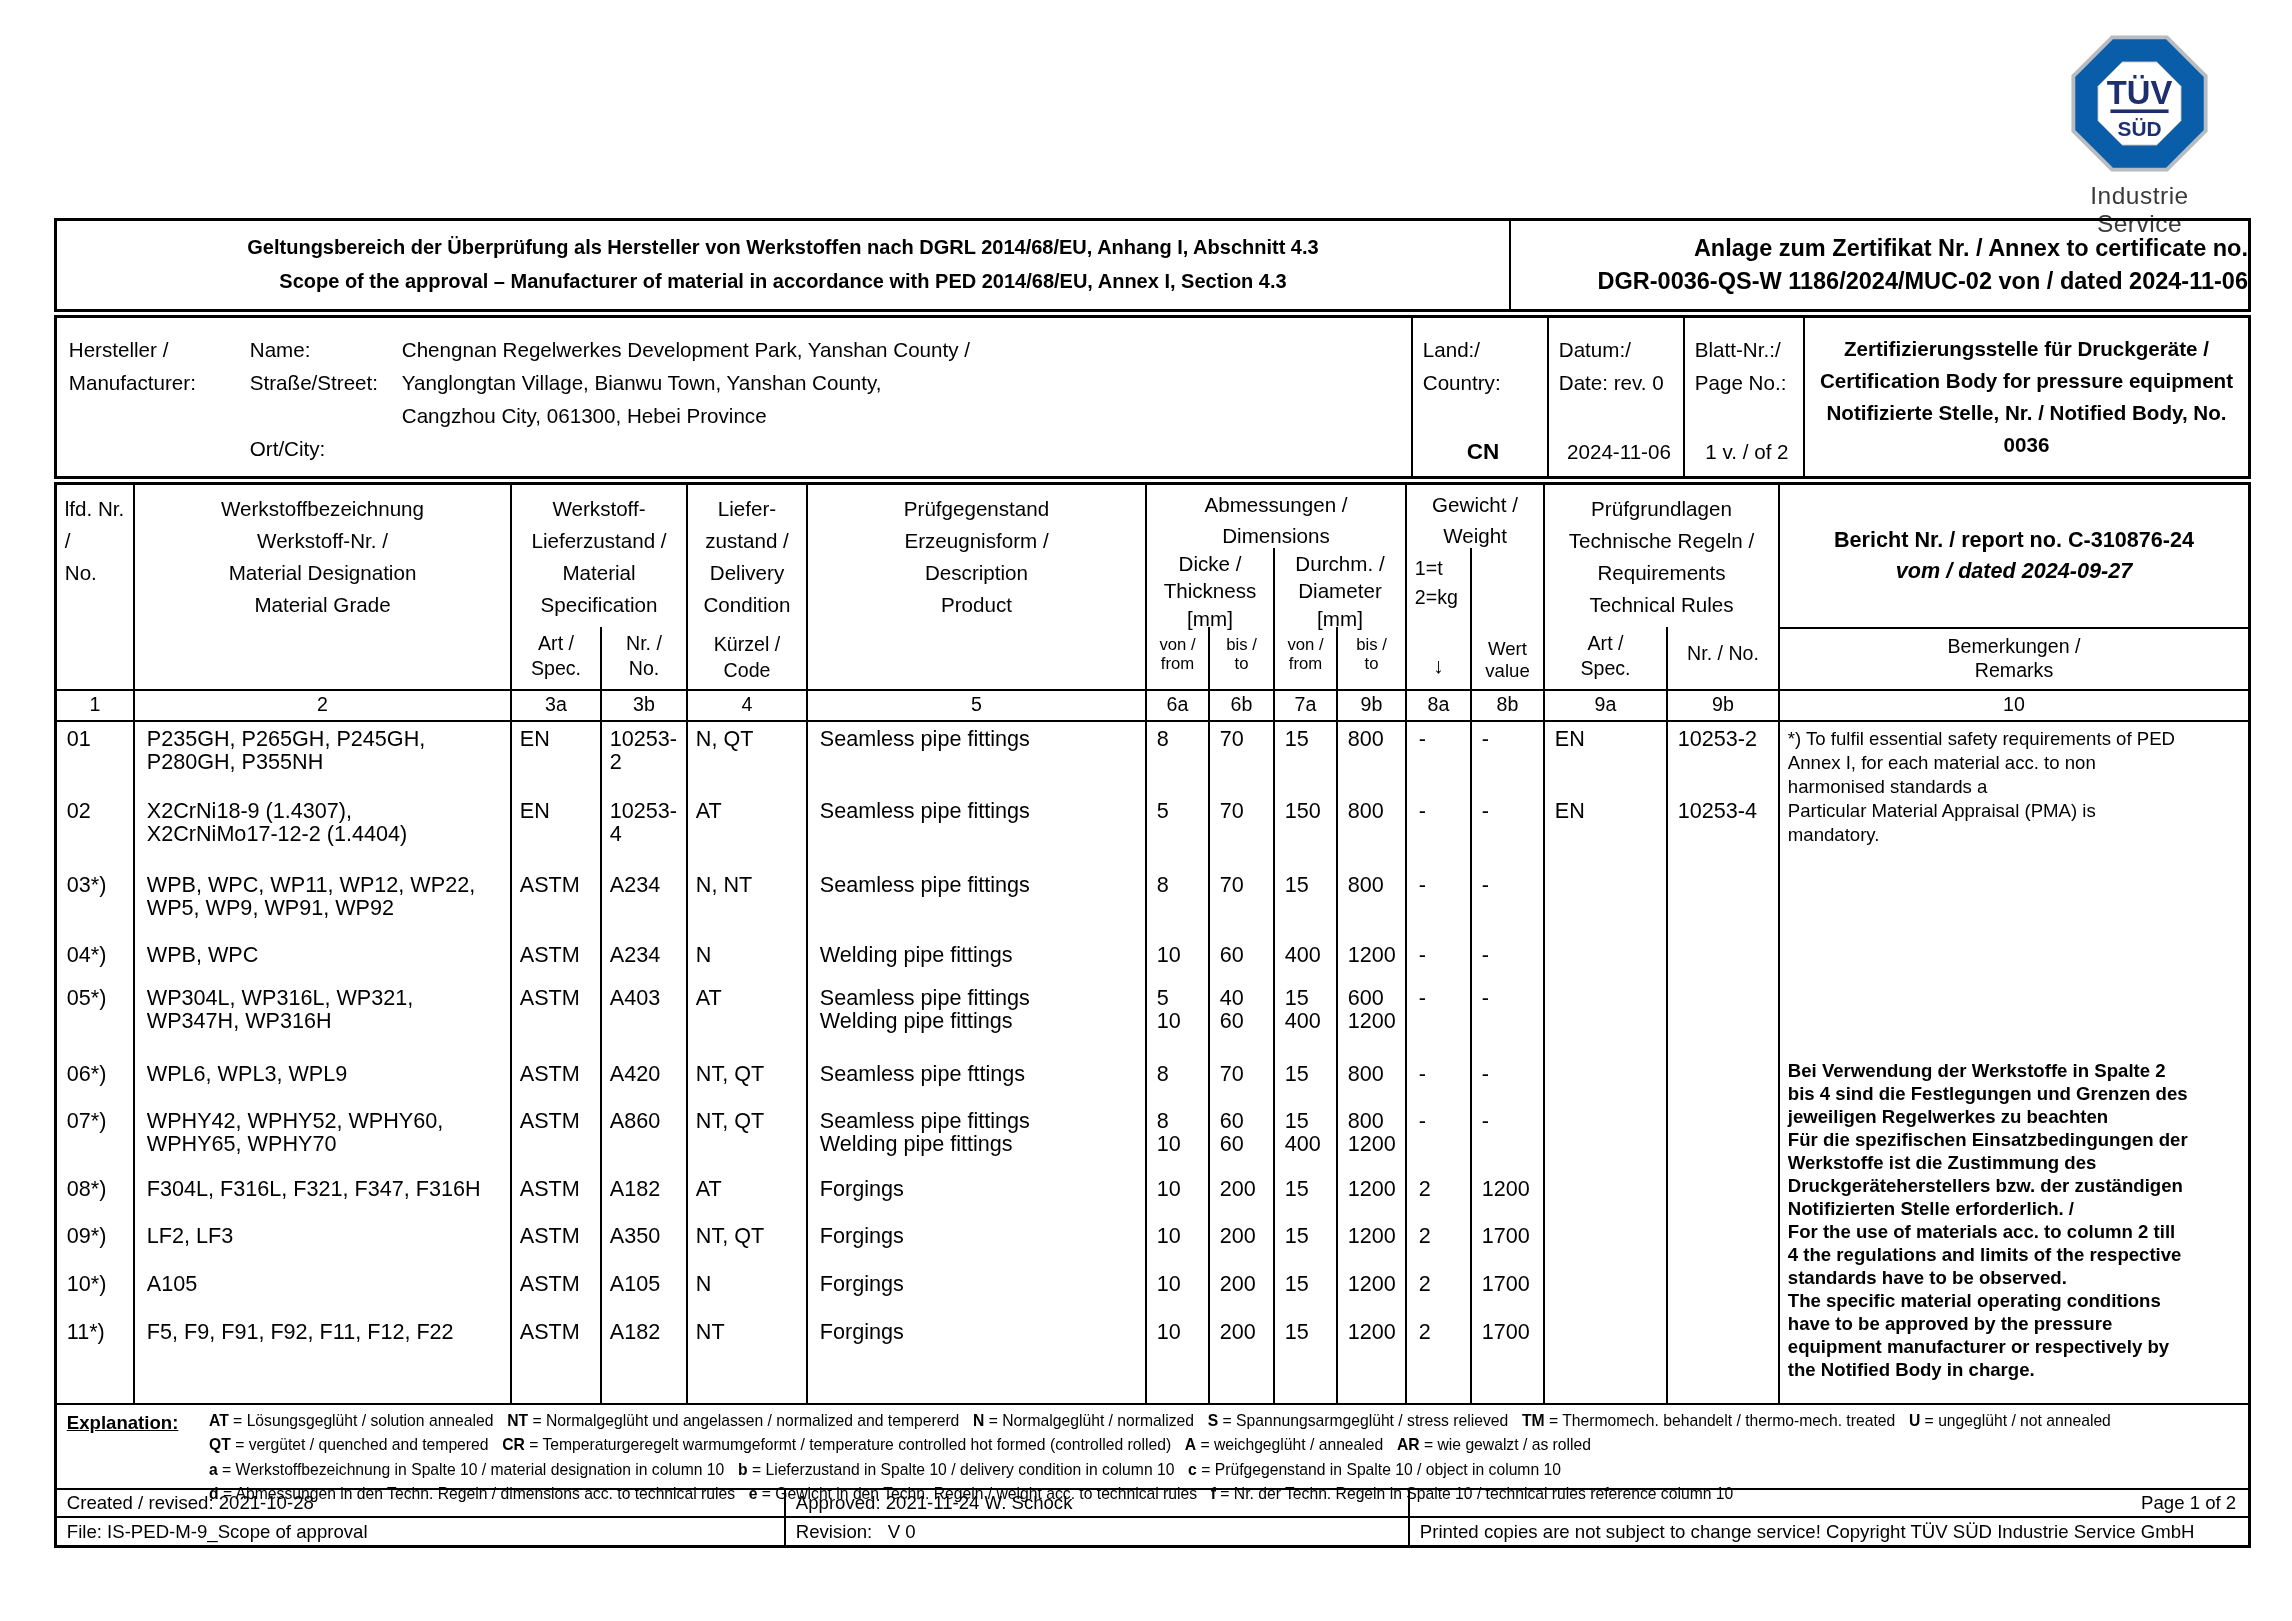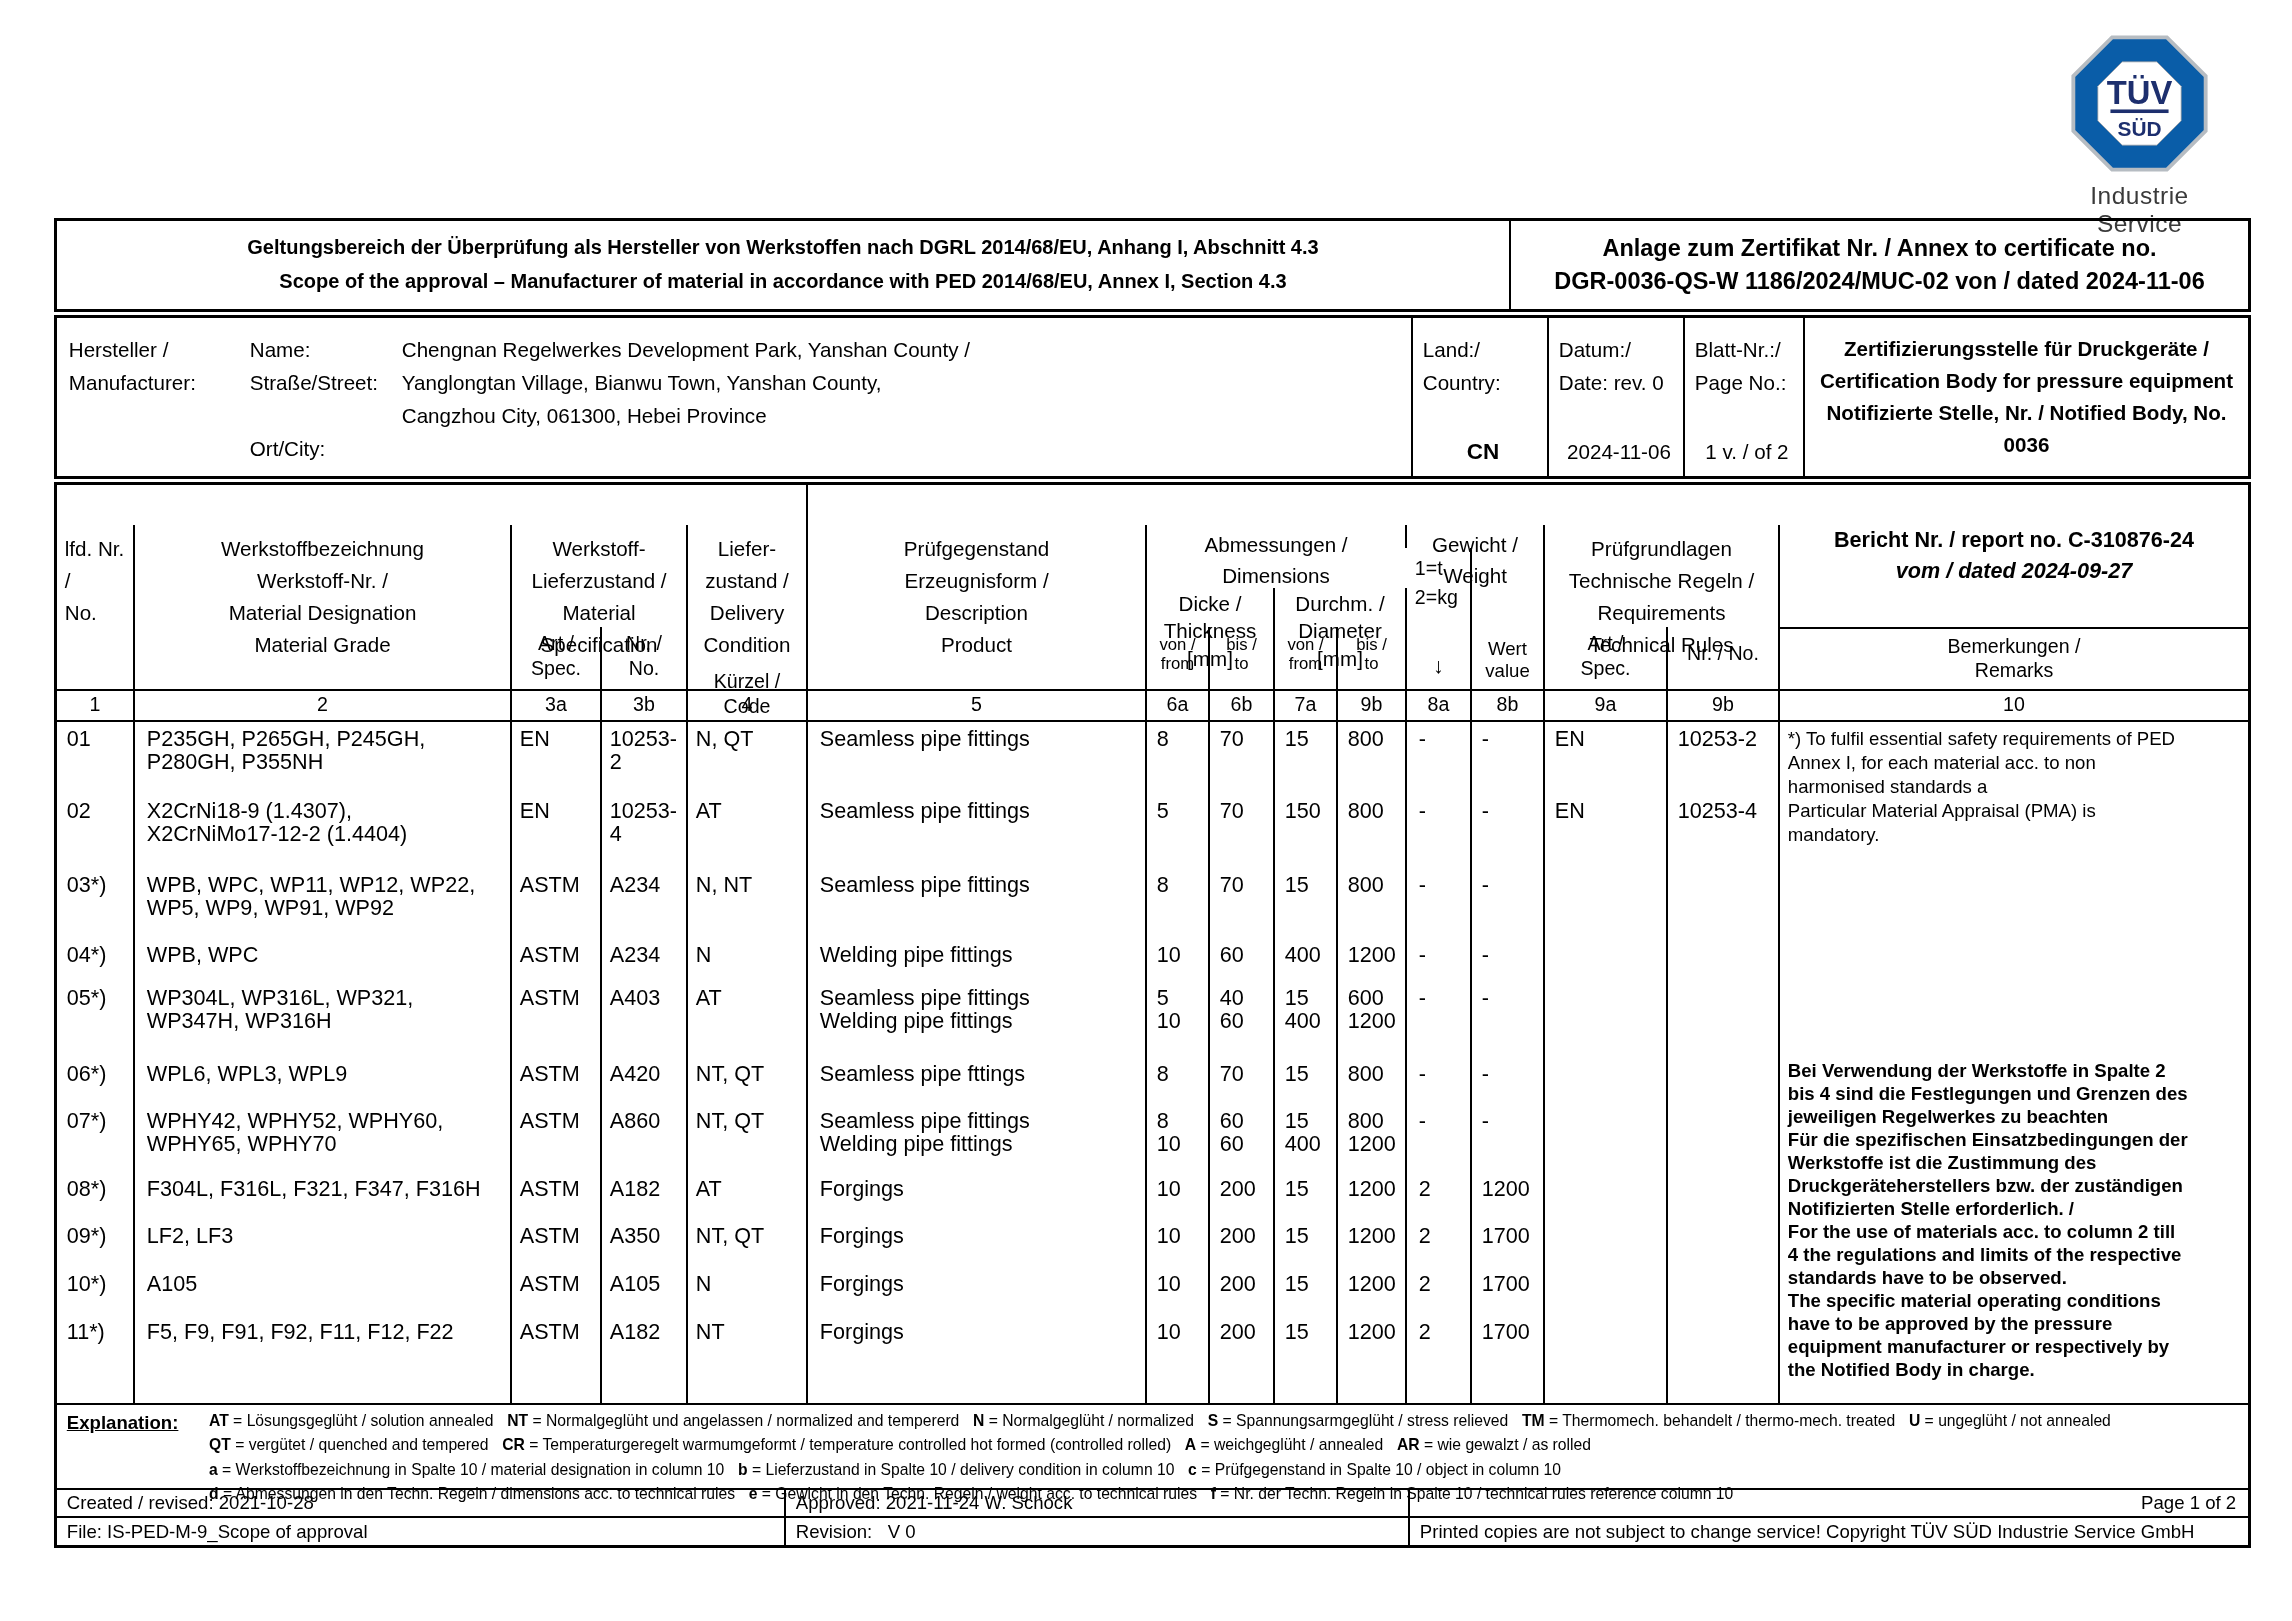--- a/index.html
+++ b/index.html
@@ -8,36 +8,36 @@
     position: relative; width: 2293px; height: 1621px; background: #fff;
     font-family: "Liberation Sans", sans-serif; color: #000; overflow: hidden;
   }
   
   .logo { position: absolute; left: 2049px; top: 29px; width: 181px; text-align: center; }
   .logo svg { display: block; margin: 0 auto; }
   .logo-caption { margin-top: 3.9px; font-size: 24.5px; color: #3a3a3a; letter-spacing: 0.5px; }
   
   .top-band { position: absolute; left: 54px; top: 218px; width: 2197px; height: 94px; border: 3.9px solid #000; display: flex; }
   .tb-left { flex: 1; border-right: 2.9px solid #000; text-align: center; font-weight: bold; font-size: 20px; line-height: 34px; padding-top: 8.8px; white-space: pre-line; }
-  .tb-right { width: 737px; text-align: center; font-weight: bold; font-size: 23.5px; line-height: 33px; padding-top: 10.8px; white-space: pre-line; }
+  .tb-right { width: 737px; text-align: right; font-weight: bold; font-size: 23.5px; line-height: 33px; padding-top: 10.8px; white-space: pre-line; }
   
   .info { position: absolute; left: 54px; top: 315px; width: 2197px; height: 164px; border: 3.9px solid #000; display: flex; font-size: 20.6px; }
   .icell { border-right: 2px solid #000; }
   .i-left { width: 1356px; display: grid; grid-template-columns: 181px 152px 1fr; padding: 14.7px 0 0 11.8px; line-height: 33px; }
   .pre { white-space: pre-line; }
   .i-small { display: flex; flex-direction: column; padding: 14.7px 3.9px 11.8px 9.8px; line-height: 33px; }
   .i-small .val { margin-top: auto; text-align: center; line-height: 25.5px; }
   .cn { font-weight: bold; font-size: 22.5px; }
   .i-right { flex: 1; border-right: none; text-align: center; font-weight: bold; font-size: 20.6px; line-height: 32px; padding-top: 14.7px; white-space: pre-line; }
   
   .mtable { position: absolute; left: 54px; top: 482px; width: 2197px; border: 3.9px solid #000;
             --cols: 78px 377px 90px 86px 120px 339px 63px 65px 63px 69px 65px 73px 123px 112px 468px; }
   .thead { display: grid; grid-template-columns: var(--cols); grid-template-rows: 63px 79px 62px; font-size: 20.6px; }
   .c { border-right: 2px solid #000; }
-  .hc { text-align: center; white-space: pre-line; line-height: 32px; padding-top: 7.8px; margin-top: 40px; }
+  .hc { text-align: center; white-space: pre-line; line-height: 32px; padding-top: 7.8px; }
   .hc-sub { text-align: center; white-space: pre-line; line-height: 25.5px; padding-top: 3.9px; font-size: 19.6px; }
   .hc-tiny { text-align: center; white-space: pre-line; line-height: 19.6px; padding-top: 7.8px; font-size: 16.7px; }
   .h-col1 { text-align: left; padding-left: 7.8px; }
   .h-col4 { display: flex; flex-direction: column; }
   .h-col4 .bot { margin-top: auto; line-height: 25.5px; padding-bottom: 5.9px; font-size: 19.6px; }
   .h-8a { display: flex; flex-direction: column; }
   .h-8a .units { text-align: left; padding: 5.9px 0 0 7.8px; line-height: 29px; font-size: 19.6px; white-space: pre-line; }
   .h-8a .arrow { margin-top: auto; text-align: center; padding-bottom: 9.8px; font-size: 21.6px; }
   .h-8b { display: flex; flex-direction: column; justify-content: flex-end; text-align: center; font-size: 18.6px; line-height: 21.6px; padding-bottom: 7.8px; white-space: pre-line; }
   .h-rep { text-align: center; padding-top: 39px; font-weight: bold; font-size: 21.6px; line-height: 31px; }

